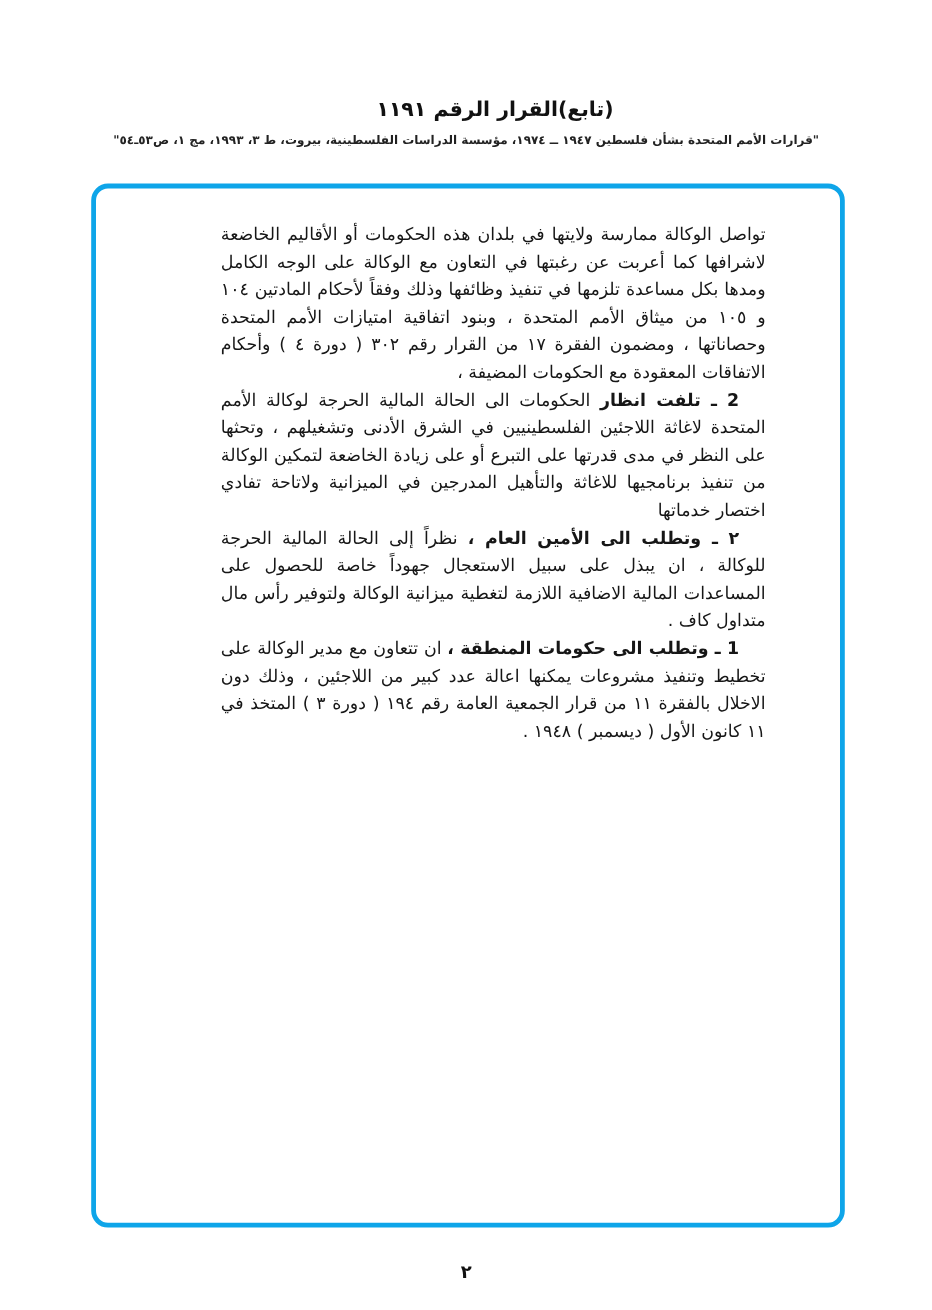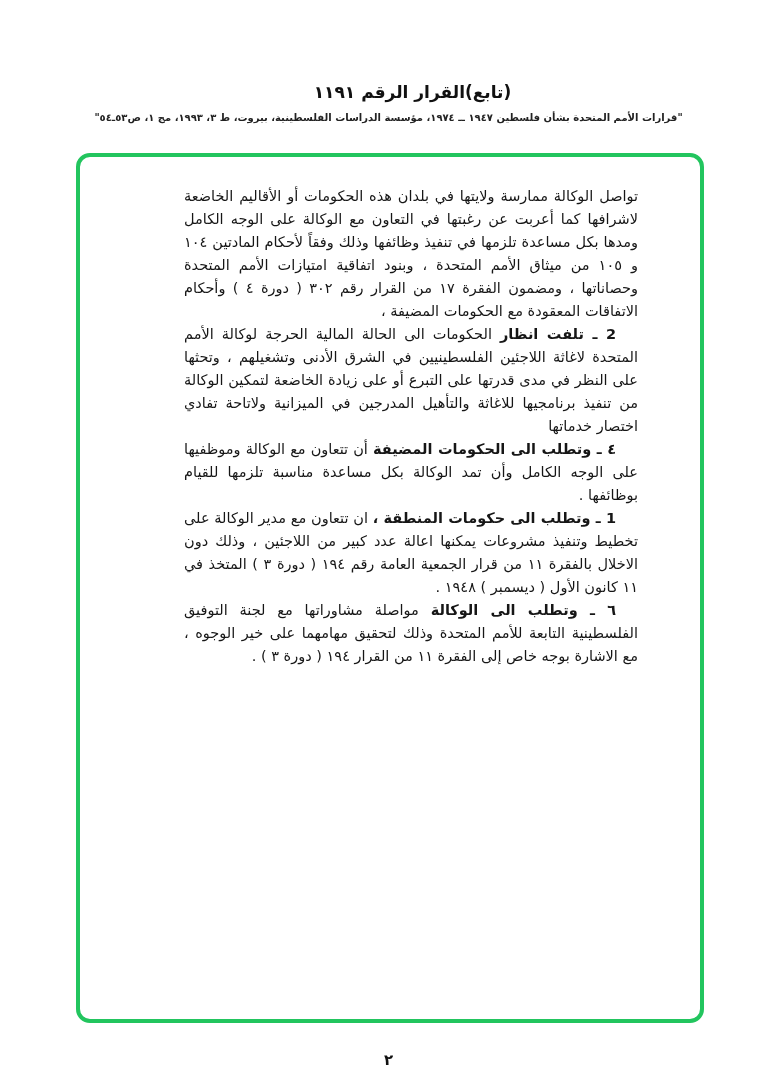--- a/index.html
+++ b/index.html
@@ -42,21 +42,21 @@
     font-weight: bold;
     color: #222222;
   }
 
   .green-box {
     position: absolute;
     left: 76px;
     top: 153px;
     width: 620px;
     height: 862px;
-    border: 4px solid #22c55e;
+    border: 4px solid #0ea5e9;
     border-radius: 14px;
     background: #ffffff;
     box-sizing: content-box;
   }
 
   .text-block {
     direction: rtl;
     text-align: justify;
     padding: 28px 62px 0 104px;
     font-size: 14.5px;
@@ -102,35 +102,31 @@
     <p>
       <span class="lead"></span>
       <span>تواصل الوكالة ممارسة ولايتها في بلدان هذه الحكومات أو الأقاليم الخاضعة لاشرافها كما أعربت عن رغبتها في التعاون مع الوكالة على الوجه الكامل ومدها بكل مساعدة تلزمها في تنفيذ وظائفها وذلك وفقاً لأحكام المادتين ١٠٤ و ١٠٥ من ميثاق الأمم المتحدة ، وبنود اتفاقية امتيازات الأمم المتحدة وحصاناتها ، ومضمون الفقرة ١٧ من القرار رقم ٣٠٢ ( دورة ٤ ) وأحكام الاتفاقات المعقودة مع الحكومات المضيفة ،</span>
     </p>
 
     <p class="clause">
       <span class="lead">2 ـ تلفت انظار</span>
       <span>الحكومات الى الحالة المالية الحرجة لوكالة الأمم المتحدة لاغاثة اللاجئين الفلسطينيين في الشرق الأدنى وتشغيلهم ، وتحثها على النظر في مدى قدرتها على التبرع أو على زيادة الخاضعة لتمكين الوكالة من تنفيذ برنامجيها للاغاثة والتأهيل المدرجين في الميزانية ولاتاحة تفادي اختصار خدماتها</span>
     </p>
 
+    <p class="clause">
+      <span class="lead">٢ ـ وتطلب الى الأمين العام ،</span>
+      <span>نظراً إلى الحالة المالية الحرجة للوكالة ، ان يبذل على سبيل الاستعجال جهوداً خاصة للحصول على المساعدات المالية الاضافية اللازمة لتغطية ميزانية الوكالة ولتوفير رأس مال متداول كاف .</span>
+    </p>
 
 
-    <p class="clause">
-      <span class="lead">٤ ـ وتطلب الى الحكومات المضيفة</span>
-      <span>أن تتعاون مع الوكالة وموظفيها على الوجه الكامل وأن تمد الوكالة بكل مساعدة مناسبة تلزمها للقيام بوظائفها .</span>
-    </p>
 
     <p class="clause">
       <span class="lead">1 ـ وتطلب الى حكومات المنطقة ،</span>
       <span>ان تتعاون مع مدير الوكالة على تخطيط وتنفيذ مشروعات يمكنها اعالة عدد كبير من اللاجئين ، وذلك دون الاخلال بالفقرة ١١ من قرار الجمعية العامة رقم ١٩٤ ( دورة ٣ ) المتخذ في ١١ كانون الأول ( ديسمبر ) ١٩٤٨ .</span>
     </p>
 
-    <p class="clause">
-      <span class="lead">٦ ـ وتطلب الى الوكالة</span>
-      <span>مواصلة مشاوراتها مع لجنة التوفيق الفلسطينية التابعة للأمم المتحدة وذلك لتحقيق مهامهما على خير الوجوه ، مع الاشارة بوجه خاص إلى الفقرة ١١ من القرار ١٩٤ ( دورة ٣ ) .</span>
-    </p>
 
   </div>
 </div>
 
 <div class="page-footer">
   <span class="page-number">٢</span>
 </div>
 
 </body></html>

